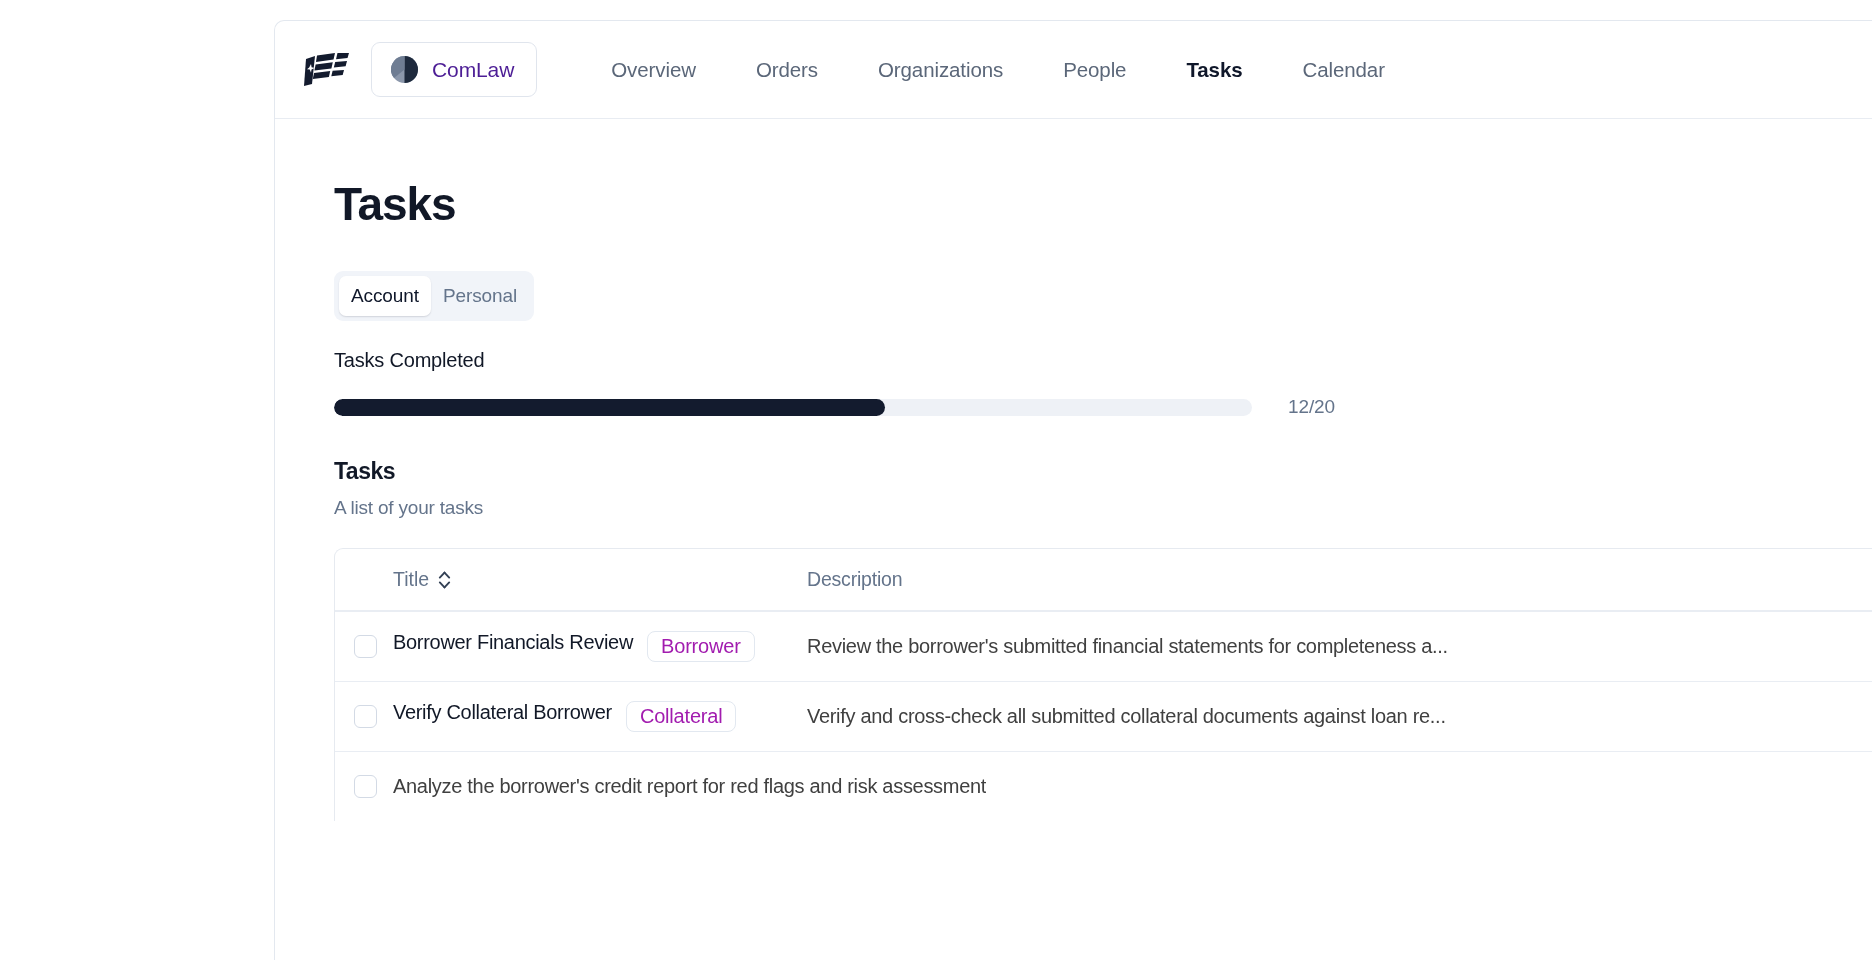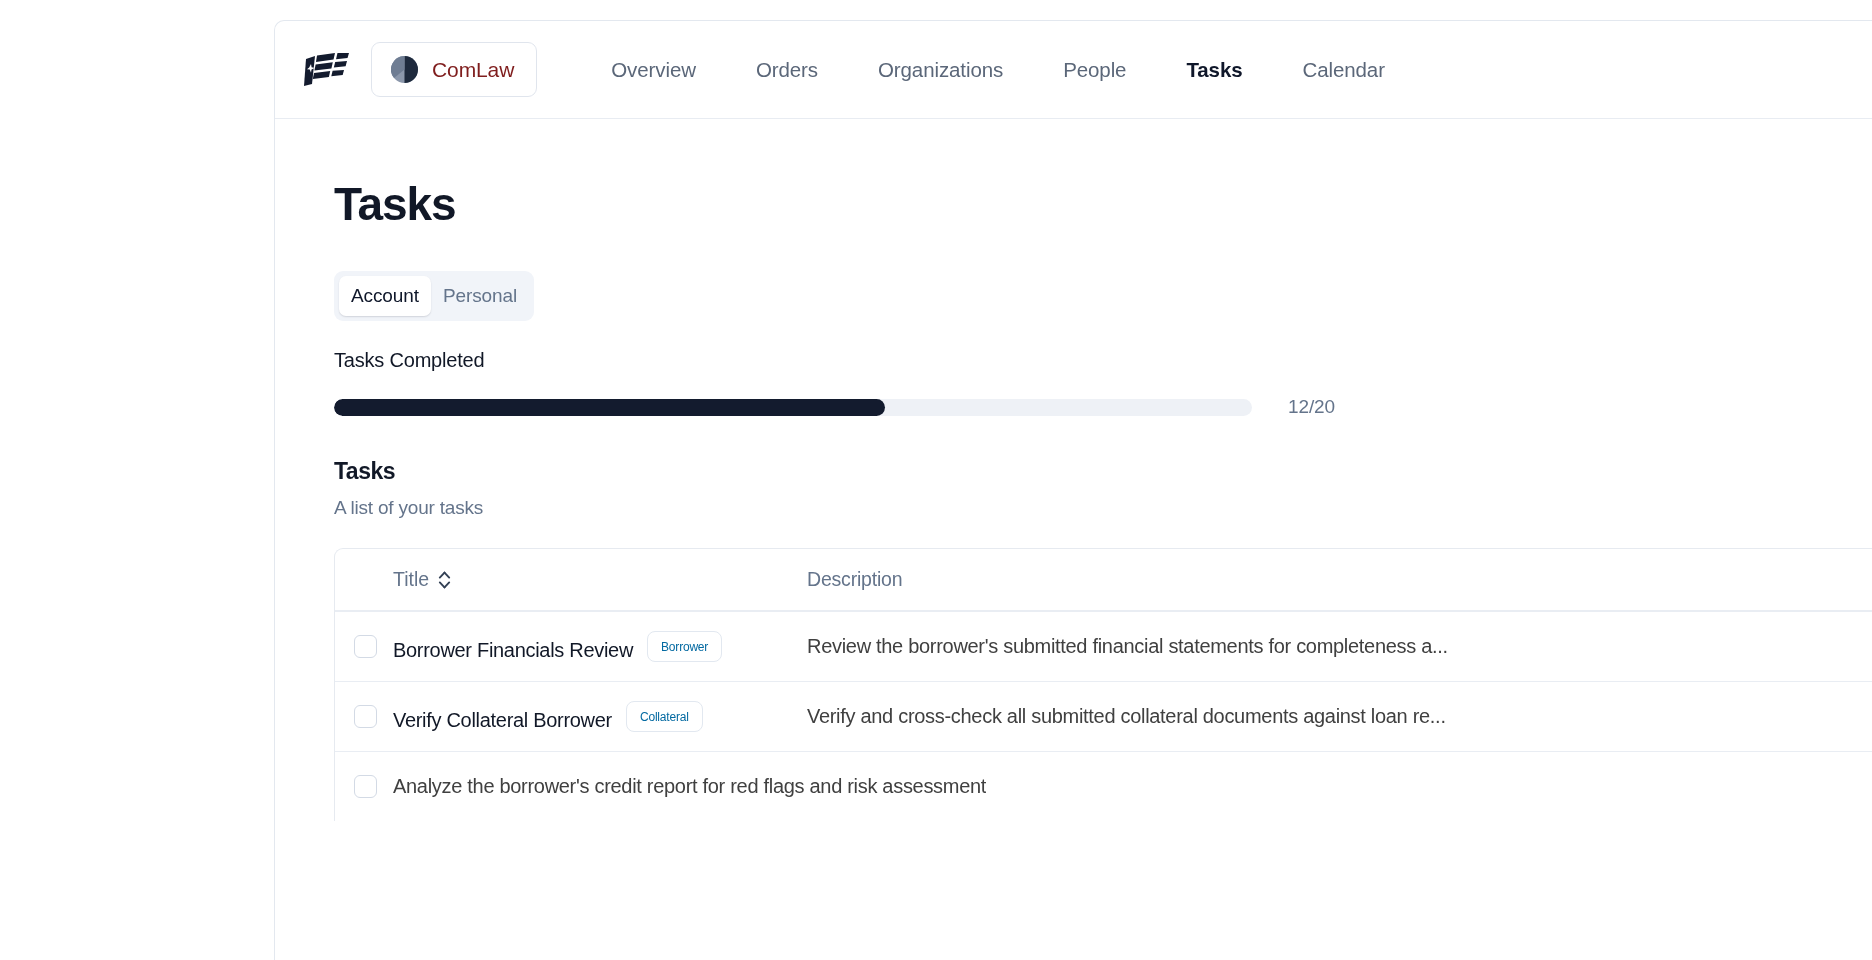--- a/index.html
+++ b/index.html
@@ -53,21 +53,21 @@
     border-radius: 9px;
     background: #fff;
     cursor: pointer;
     margin-right: 48px;
   }
 
   .org-avatar { width: 27px; height: 27px; flex: none; display: block; }
 
   .org-name {
     font-size: 21px;
-    color: #7f1d1d;
+    color: #4c1d95;
     font-weight: 400;
     letter-spacing: -0.1px;
     white-space: nowrap;
   }
 
   .nav-links { display: flex; align-items: center; gap: 8px; }
 
   .nav-link {
     font-size: 20.5px;
     color: #5b6779;
@@ -179,21 +179,21 @@
   .trow { display: flex; align-items: center; }
   .trow + .trow { border-top: 1px solid #e9edf3; }
 
   .thead { height: 62px; border-bottom: 1px solid #e9edf3; }
   .thead .cell {
     font-size: 19.5px;
     color: #64748b;
     letter-spacing: -0.2px;
   }
 
-  .cell { display: flex; align-items: flex-end; }
+  .cell { display: flex; align-items: flex-start; }
   .c-check { width: 58px; flex: none; justify-content: flex-end; padding-right: 16px; }
   .c-title { width: 414px; flex: none; gap: 14px; }
   .c-desc  { flex: 1; min-width: 0; }
 
   .sort-btn {
     display: inline-flex;
     align-items: center;
     gap: 9px;
     background: none;
     border: none;
@@ -222,22 +222,22 @@
     white-space: nowrap;
   }
 
   .badge {
     display: inline-flex;
     align-items: center;
     height: 31px;
     padding: 0 13px;
     border: 1px solid #e2e8f0;
     border-radius: 8px;
-    font-size: 12px;
-    color: #0369a1;
+    font-size: 20px;
+    color: #a21caf;
     letter-spacing: -0.2px;
     white-space: nowrap;
     background: #fff;
   }
 
   .task-desc {
     font-size: 20px;
     color: #404040;
     letter-spacing: -0.3px;
     white-space: nowrap;

